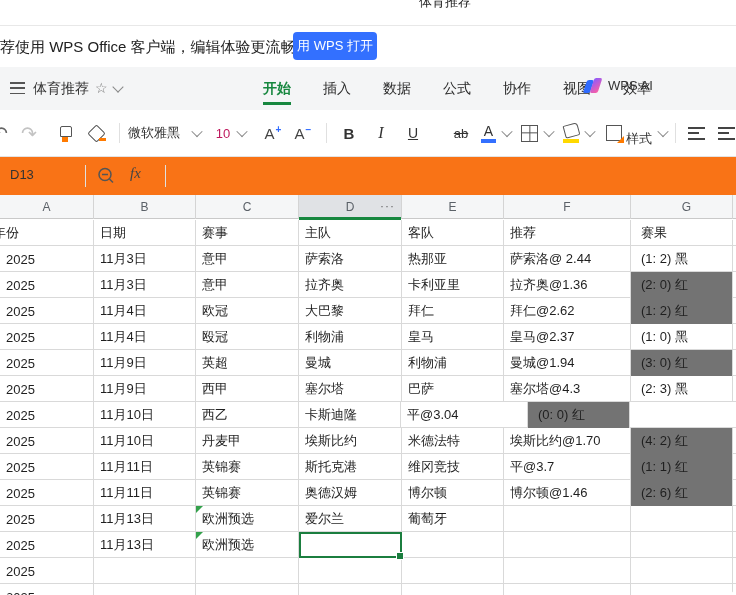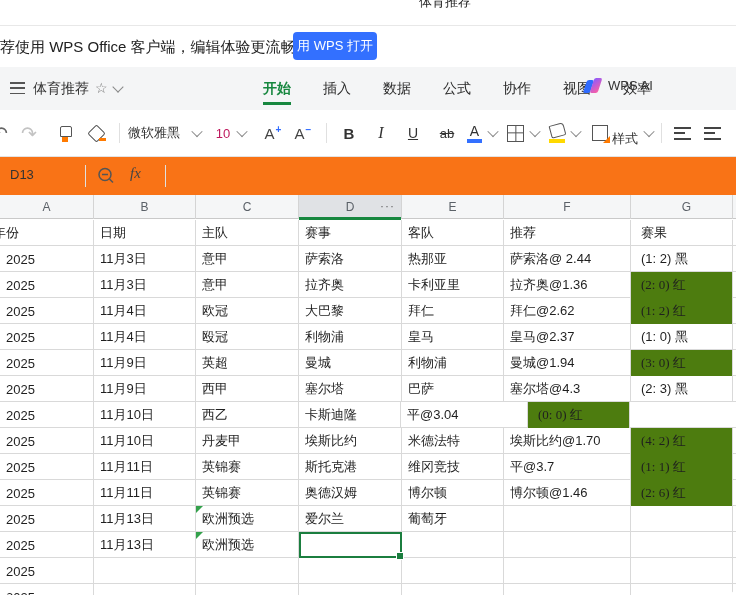--- a/index.html
+++ b/index.html
@@ -85,21 +85,21 @@
   .coldots{position:absolute;right:6px;top:4px;font-size:12px;color:#666;letter-spacing:1px;cursor:pointer;}
 
   
   .grid{position:absolute;left:0;top:220px;width:736px;height:375px;overflow:hidden;background:#fff;}
   .grid-row{display:flex;height:26px;box-sizing:border-box;border-bottom:1px solid #d9d9d9;background:#fff;}
   .cell{box-sizing:border-box;border-right:1px solid #d9d9d9;display:flex;align-items:center;padding:0 6px;position:relative;font-size:13px;color:#1f1f1f;overflow:hidden;white-space:nowrap;height:26px;flex:none;}
   .c-a{width:94px;}.c-b{width:102px;}.c-c{width:103px;}.c-d{width:103px;}
   .c-e{width:102px;}.c-f{width:127px;}.c-g{width:102px;padding-left:10px;}
   .c-h{width:3px;padding:0;border-right:none;}
   .num{justify-content:flex-start;}
-  .redcell{background:#4d7c0f;font-family:Liberation Serif, serif;}
+  .redcell{background:#737373;}
   .tri::before{content:'';position:absolute;left:0;top:0;border-top:7px solid #33a14b;border-right:7px solid transparent;z-index:2;}
   .clipleft{margin-left:-13px;}
 
   
   .selection{position:absolute;left:299px;top:532px;width:103px;height:26px;border:2px solid #1b7e3f;box-sizing:border-box;z-index:5;}
   .handle{position:absolute;right:-4px;bottom:-4px;width:6px;height:6px;background:#1b7e3f;border:1px solid #fff;}
 </style>
 </head>
 <body>
 
@@ -178,21 +178,21 @@
     <div class="tb-divider"></div>
     <div class="tb" style="width:28px;">
         <span class="bold">B</span>
       </div>
     <div class="tb" style="width:28px;margin-left:4px;">
         <span class="italic">I</span>
       </div>
     <div class="tb" style="width:28px;margin-left:4px;">
         <span class="uline">U</span>
       </div>
-    <div class="tb" style="width:28px;margin-left:6px;">
+    <div class="tb" style="width:28px;margin-left:20px;">
         <span class="strike">ab</span>
       </div>
     <div class="tb" style="margin-left:6px;">
       <div class="fcolor">
           <span class="a">A</span>
           <div class="bar"></div>
         </div>
         <span class="chev dd"></span>
     </div>
     <div class="tb" style="margin-left:10px;">
@@ -252,25 +252,25 @@
     </div>
 
   <div class="grid" id="grid-rows">
       <div class="grid-row">
         <div class="cell c-a">
           <span class="clipleft">年份</span>
         </div>
         <div class="cell c-b">
           <span>日期</span>
         </div>
+        <div class="cell c-c">
+          <span>赛事</span>
+        </div>
         <div class="cell c-d">
           <span>主队</span>
-        </div>
-        <div class="cell c-c">
-          <span>赛事</span>
         </div>
         <div class="cell c-e">
           <span>客队</span>
         </div>
         <div class="cell c-f">
           <span>推荐</span>
         </div>
         <div class="cell c-g">
           <span>赛果</span>
         </div>

